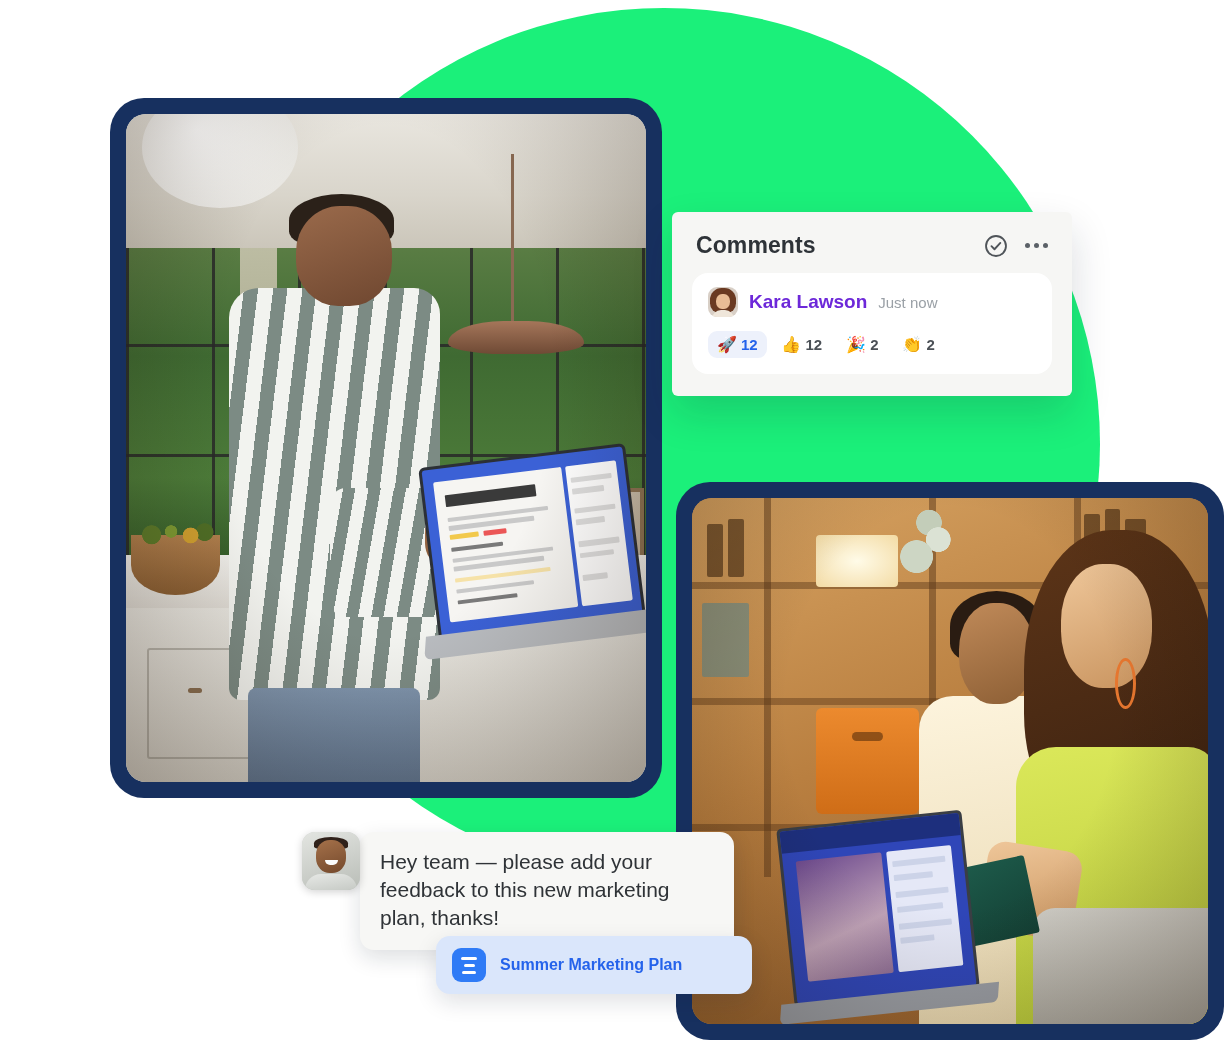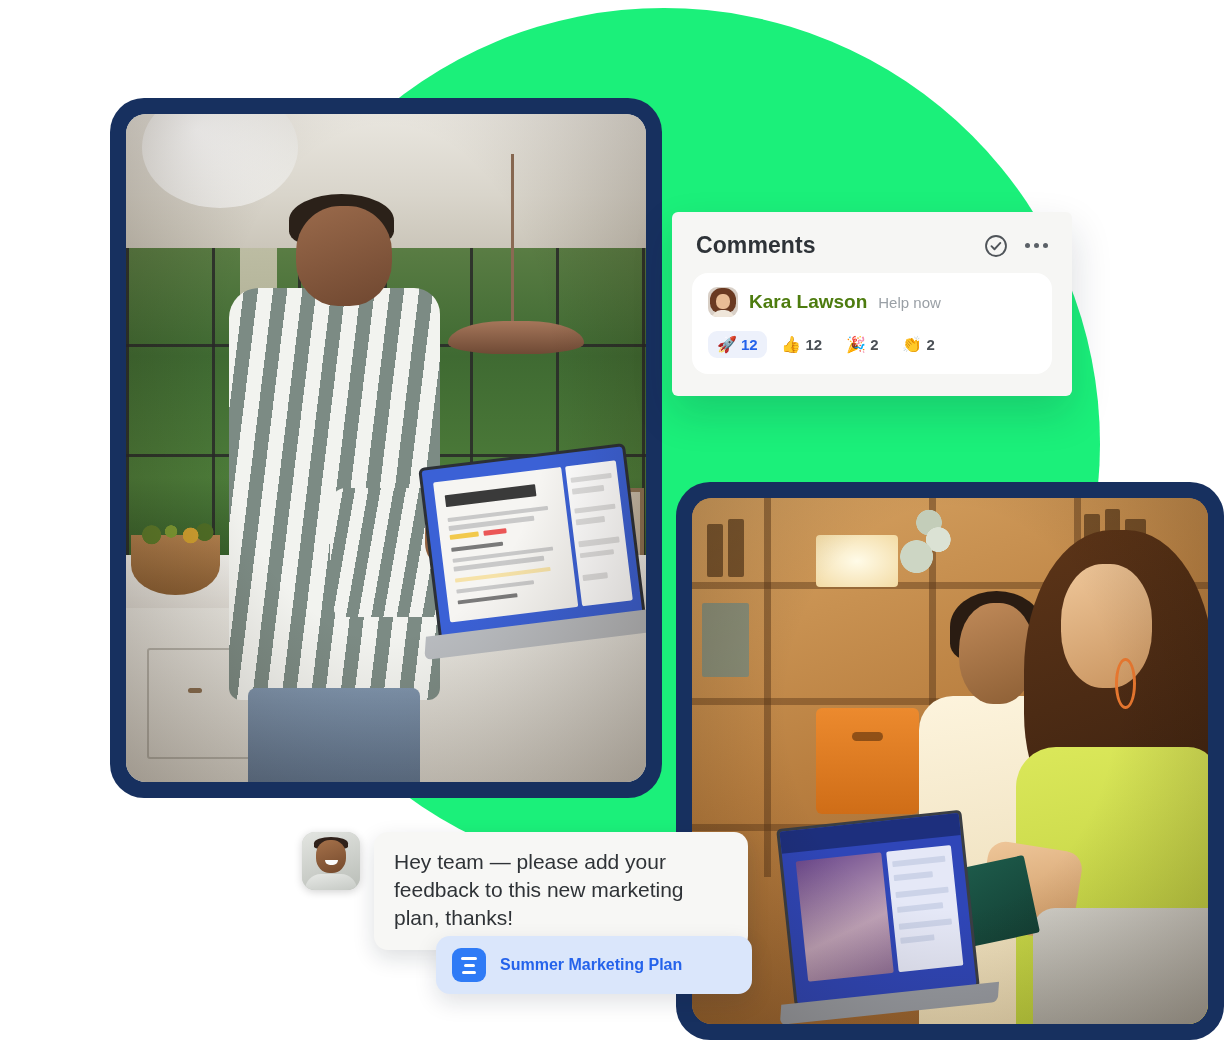--- a/index.html
+++ b/index.html
@@ -171,21 +171,21 @@
   .icon-check{width:26px;height:26px;display:block;}
   .icon-dots{display:flex;gap:4px;align-items:center;}
   .icon-dots i{width:5px;height:5px;border-radius:50%;background:#5b6167;display:block;}
   .cc-body{background:#ffffff;border-radius:16px;padding:14px 16px 16px 16px;}
   .cc-author{display:flex;align-items:center;gap:11px;}
   .avatar-kara{width:30px;height:30px;border-radius:9px;overflow:hidden;position:relative;flex:none;
     background:#d8cfc6;}
   .ak-hair{position:absolute;left:8%;top:2%;width:84%;height:86%;border-radius:46% 46% 38% 38%;background:#6a3a22;}
   .ak-face{position:absolute;left:28%;top:22%;width:44%;height:50%;border-radius:46%;background:#e9bd96;}
   .ak-body{position:absolute;left:12%;top:76%;width:76%;height:30%;border-radius:12px 12px 0 0;background:#efe6da;}
-  .cc-name{font-size:19px;font-weight:700;color:#4d7c0f;}
+  .cc-name{font-size:19px;font-weight:700;color:#6d28d9;}
   .cc-time{font-size:15px;color:#9aa0a6;font-weight:400;}
   .cc-text{margin-top:9px;font-size:20px;line-height:1.33;color:#2f3337;letter-spacing:.1px;}
   .cc-reactions{display:flex;align-items:center;gap:6px;margin-top:14px;}
   .chip{display:flex;align-items:center;gap:4px;padding:5px 9px;border-radius:9px;
     font-size:15px;color:#4b5056;font-weight:600;}
   .chip.active{background:#edf1fb;color:#2563eb;}
   .chip .emo{font-size:16px;line-height:1;}
 
   
   .prompt-wrap{position:absolute;left:14px;top:578px;z-index:30;}
@@ -195,21 +195,21 @@
     width:426px;height:66px;box-sizing:border-box;padding:0 10px 0 20px;
     background:#ffffff;border-radius:34px;box-shadow:0 10px 26px rgba(15,25,45,.2);}
   .sparkle{width:26px;height:26px;flex:none;}
   .prompt-text{flex:1;font-size:21px;color:#2f3337;white-space:nowrap;}
   .clip{width:22px;height:22px;flex:none;}
   .send-btn{width:38px;height:38px;border-radius:11px;flex:none;
     background:linear-gradient(160deg,#7aa2f7,#3b82f6);
     display:flex;align-items:center;justify-content:center;}
 
   
-  .chat-wrap{position:absolute;left:302px;top:832px;z-index:25;display:flex;align-items:flex-start;gap:14px;}
+  .chat-wrap{position:absolute;left:302px;top:832px;z-index:25;display:flex;align-items:flex-start;gap:0;}
   .chat-avatar{width:58px;height:58px;border-radius:13px;overflow:hidden;position:relative;flex:none;
     background:#cfd3cf;box-shadow:0 2px 8px rgba(0,0,0,.18);}
   .ca-bg{position:absolute;inset:0;background:linear-gradient(160deg,#e3e5e1,#b9bdb7);}
   .ca-head{position:absolute;left:24%;top:14%;width:52%;height:56%;border-radius:46%;
     background:linear-gradient(160deg,#a5714a,#74492c);}
   .ca-hair{position:absolute;left:20%;top:8%;width:60%;height:22%;border-radius:50% 50% 20% 20%;background:#30211a;}
   .ca-smile{position:absolute;left:40%;top:48%;width:22%;height:9%;border-radius:0 0 12px 12px;background:#fbfbfb;}
   .ca-body{position:absolute;left:6%;top:72%;width:88%;height:32%;border-radius:16px 16px 0 0;
     background:linear-gradient(170deg,#e7e9e6,#c3c7c2);}
   .chat-col{display:flex;flex-direction:column;gap:8px;}
@@ -371,21 +371,21 @@
     </div>
 
     <div class="cc-body">
       <div class="cc-author">
         <span class="avatar-kara">
           <span class="ak-hair"></span>
             <span class="ak-face"></span>
             <span class="ak-body"></span>
         </span>
         <span class="cc-name">Kara Lawson</span>
-        <span class="cc-time">Help now</span>
+        <span class="cc-time">Just now</span>
       </div>
       <div class="cc-reactions">
         <span class="chip active">
           <span class="emo">🚀</span>
           <span>12</span>
         </span>
         <span class="chip">
           <span class="emo">👍</span>
           <span>12</span>
         </span>

